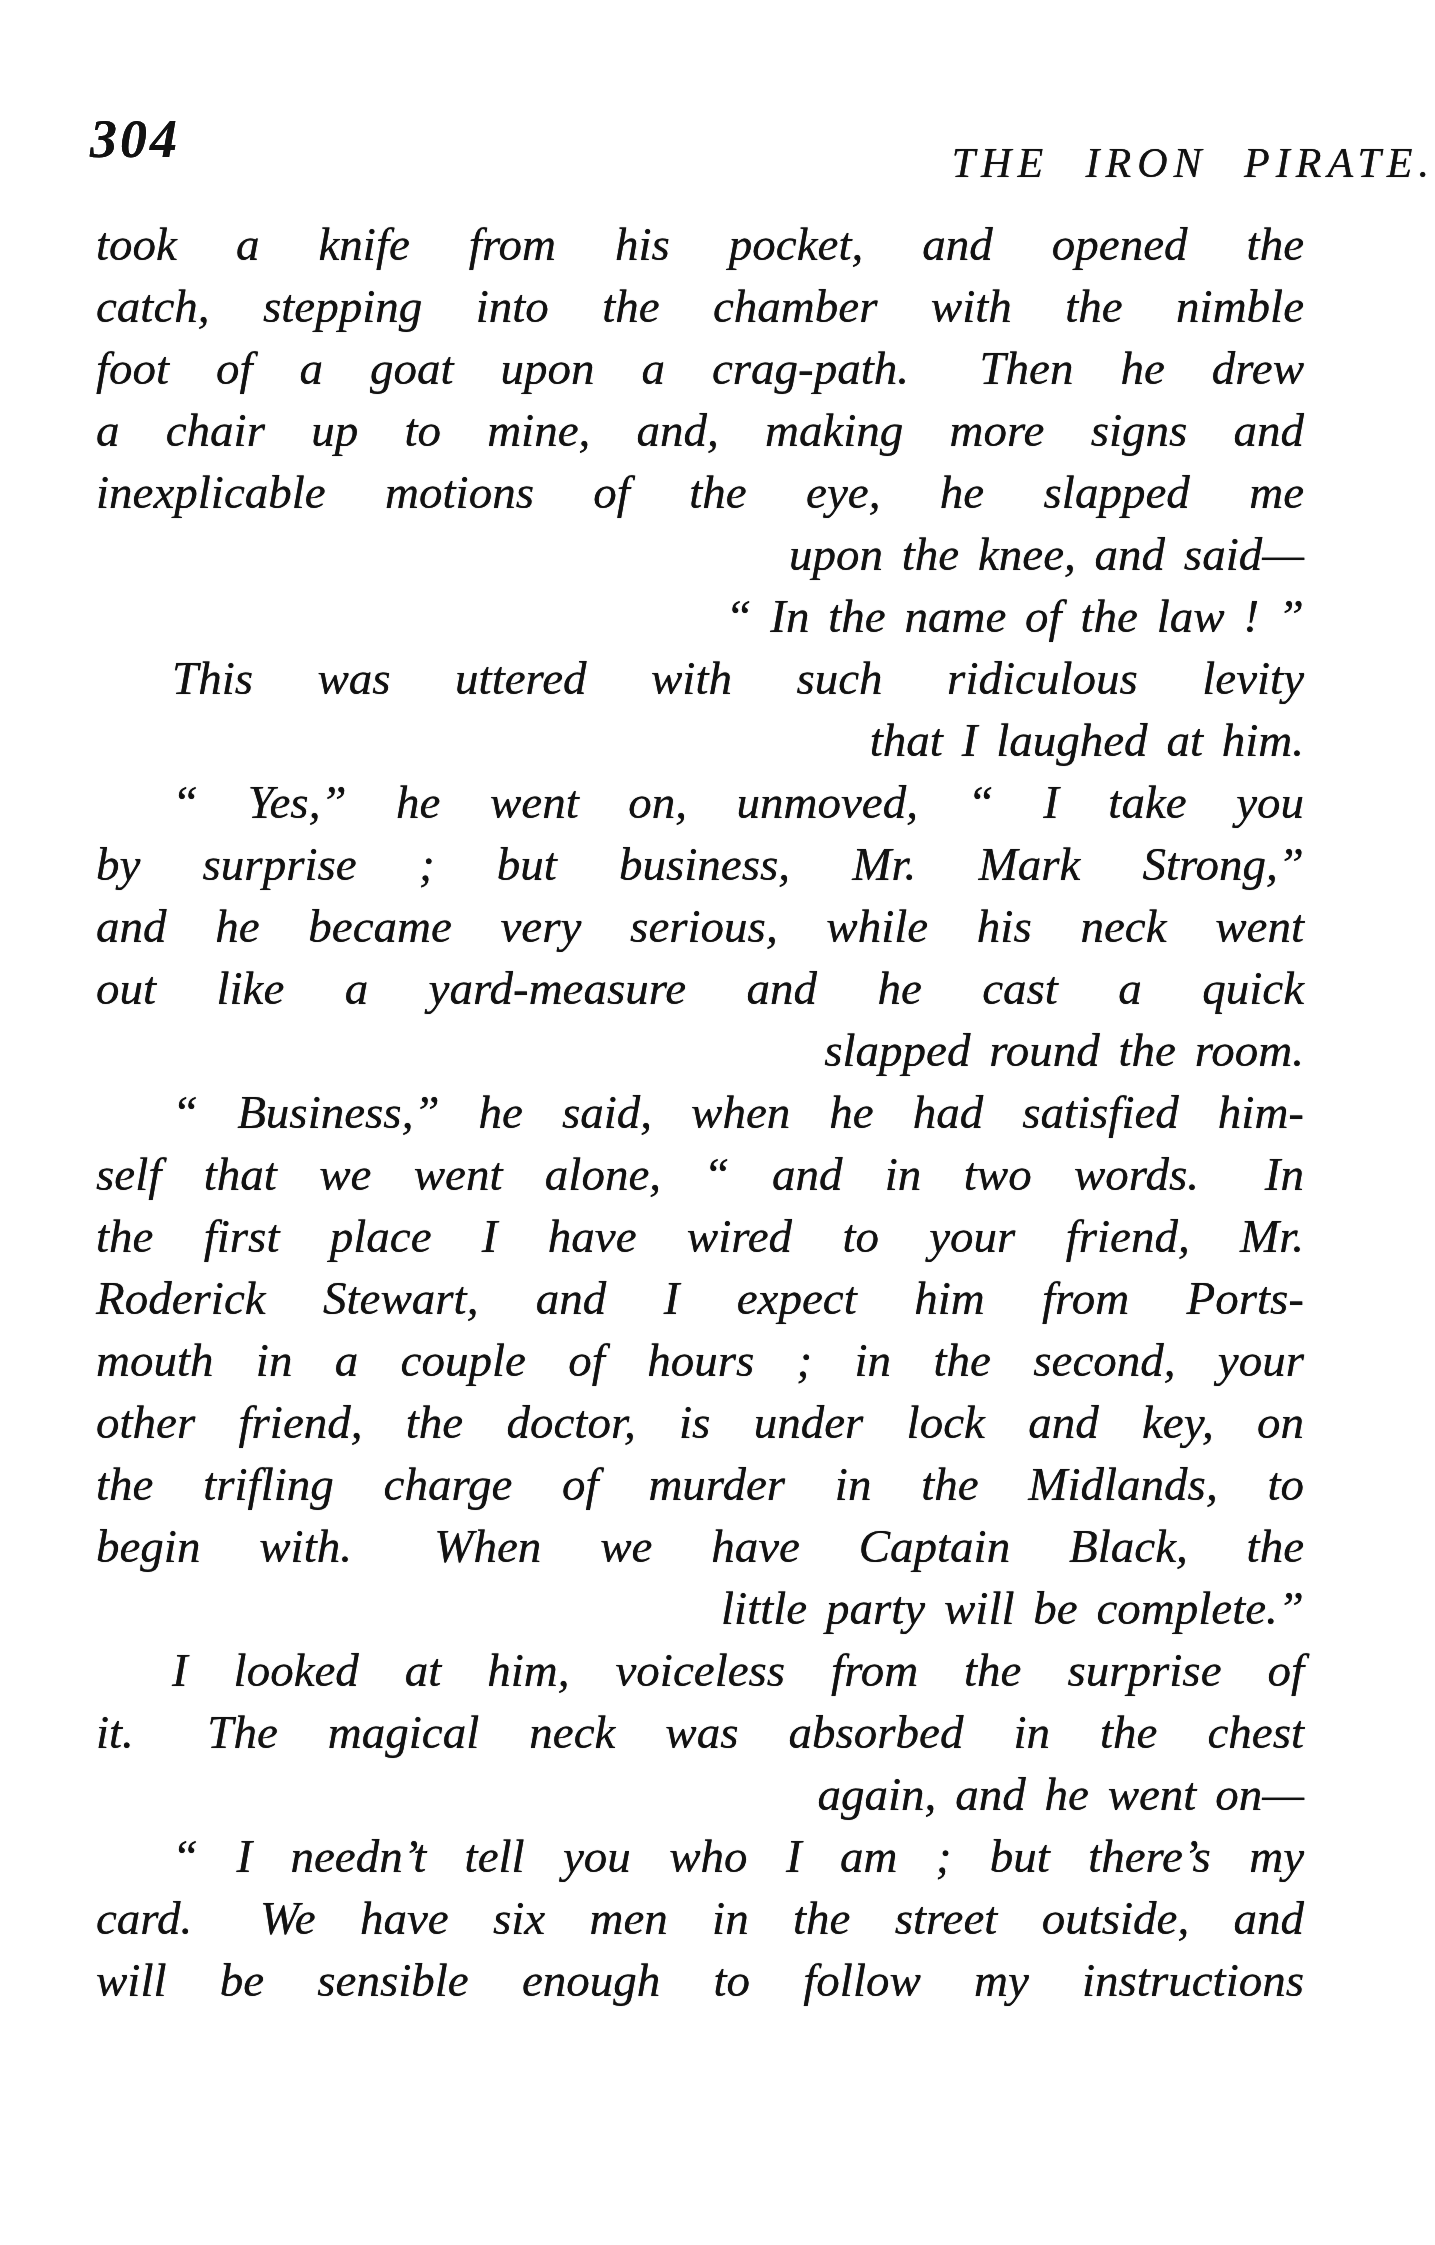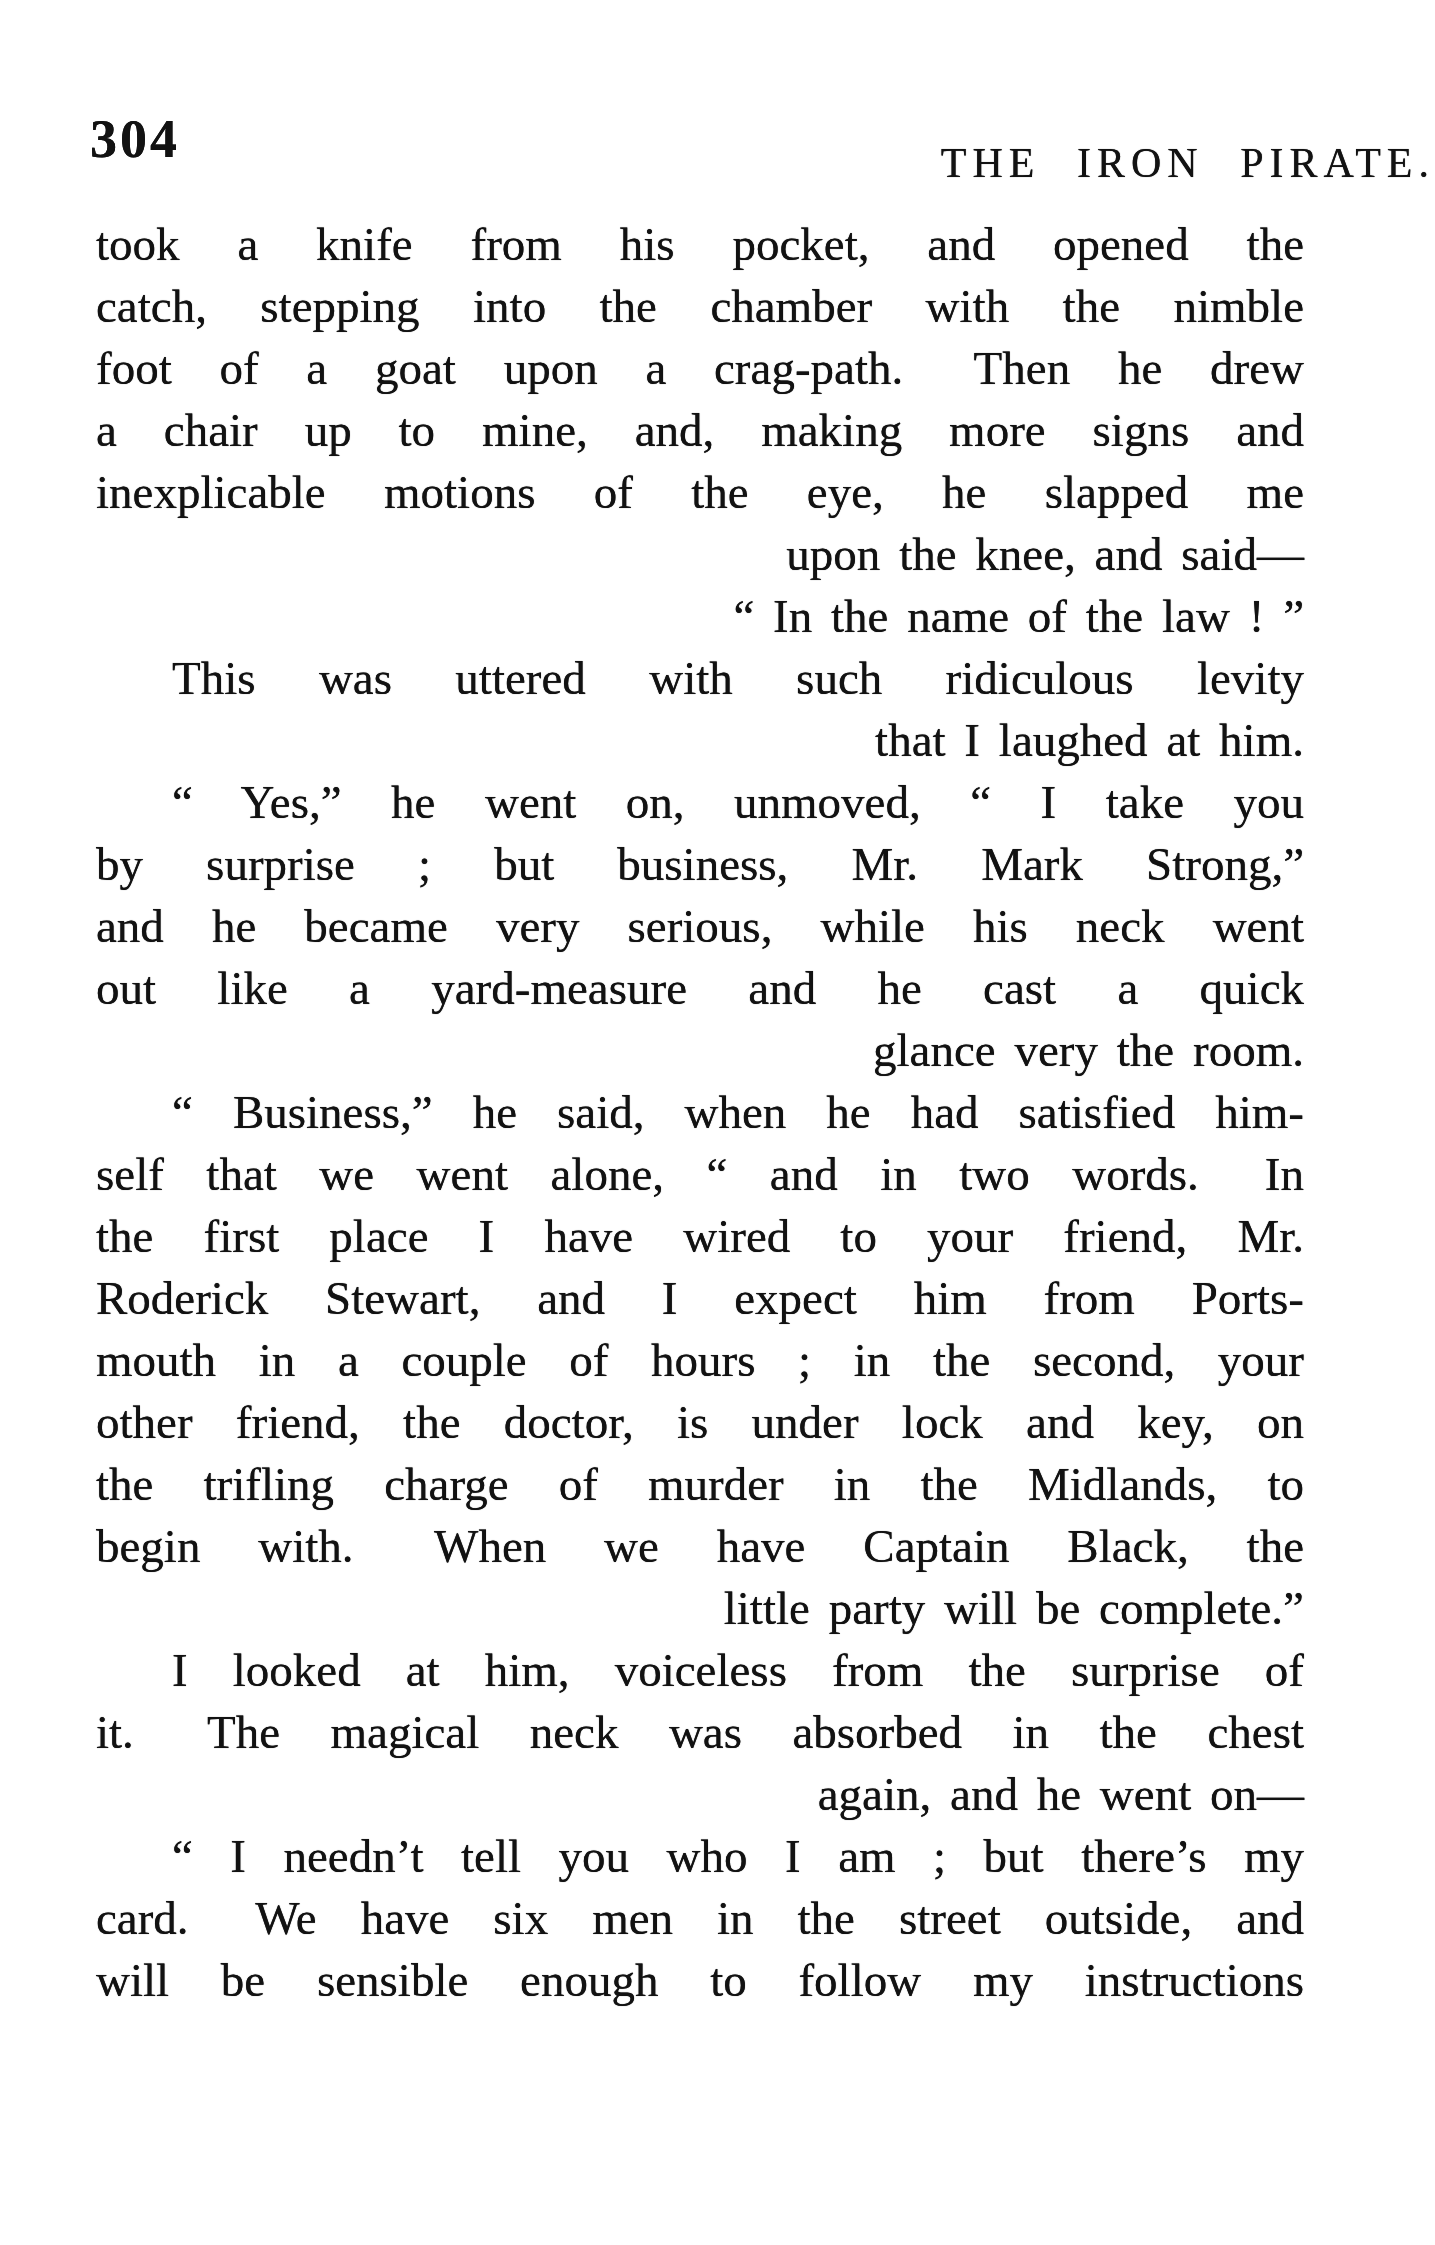--- a/index.html
+++ b/index.html
@@ -8,20 +8,21 @@
     background: #ffffff;
   }
   .page {
     position: relative;
     width: 1435px;
     height: 2245px;
     background: #ffffff;
     overflow: hidden;
     font-family: "Liberation Serif", "DejaVu Serif", serif;
     color: #121212;
+    font-style: italic;
   }
   .pnum {
     position: absolute;
     left: 90px;
     top: 112px;
     font-size: 54px;
     line-height: 1;
     font-weight: 700;
     letter-spacing: 3px;
     text-shadow: 0 0 0.6px currentColor;
@@ -75,21 +76,21 @@
       <div class="line j">a chair up to mine, and, making more signs and</div>
       <div class="line j">inexplicable motions of the eye, he slapped me</div>
       <div class="line">upon the knee, and said—</div>
       <div class="line i">“ In the name of the law ! ”</div>
       <div class="line j i">This was uttered with such ridiculous levity</div>
       <div class="line">that I laughed at him.</div>
       <div class="line j i">“ Yes,” he went on, unmoved, “ I take you</div>
       <div class="line j">by surprise ; but business, Mr. Mark Strong,”</div>
       <div class="line j">and he became very serious, while his neck went</div>
       <div class="line j">out like a yard-measure and he cast a quick</div>
-      <div class="line">glance very the room.</div>
+      <div class="line">slapped round the room.</div>
       <div class="line j i">“ Business,” he said, when he had satisfied him-</div>
       <div class="line j">self that we went alone, “ and in two words.  In</div>
       <div class="line j">the first place I have wired to your friend, Mr.</div>
       <div class="line j">Roderick Stewart, and I expect him from Ports-</div>
       <div class="line j">mouth in a couple of hours ; in the second, your</div>
       <div class="line j">other friend, the doctor, is under lock and key, on</div>
       <div class="line j">the trifling charge of murder in the Midlands, to</div>
       <div class="line j">begin with.  When we have Captain Black, the</div>
       <div class="line">little party will be complete.”</div>
       <div class="line j i">I looked at him, voiceless from the surprise of</div>

